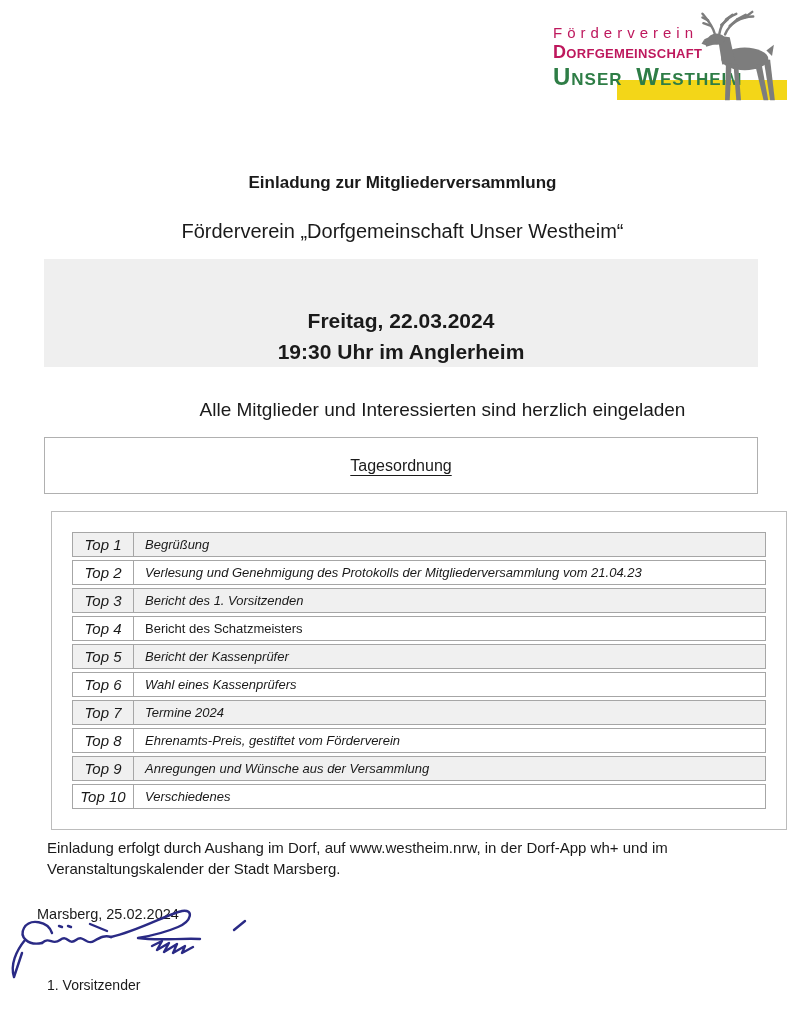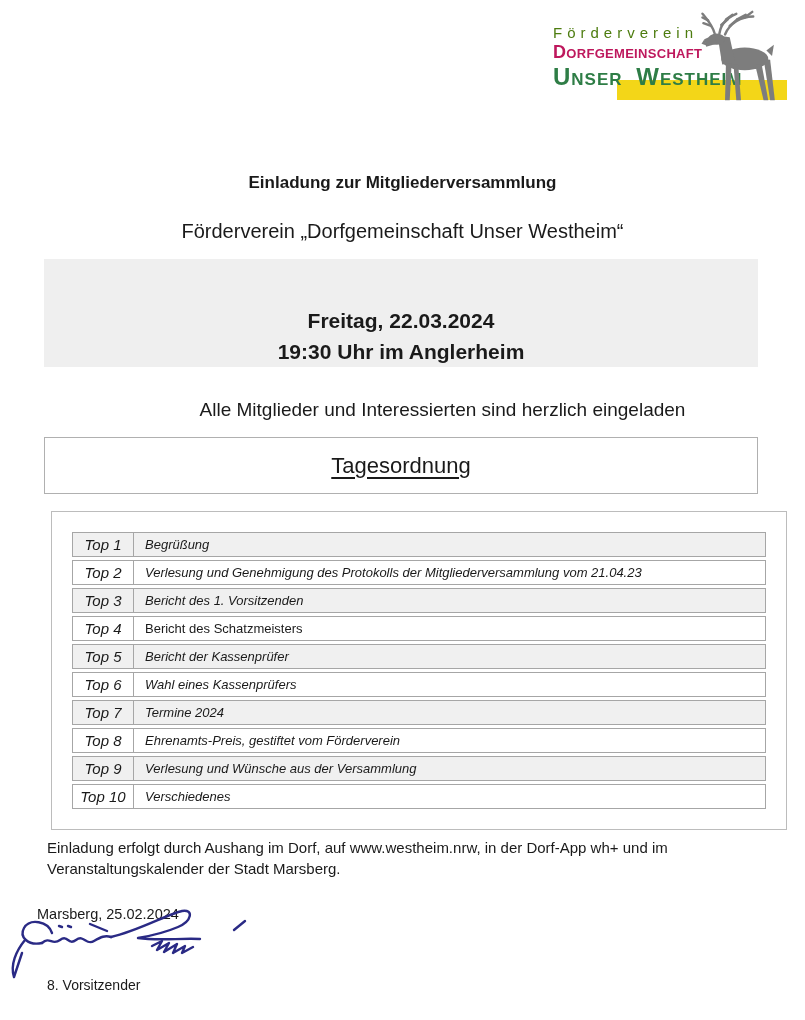--- a/index.html
+++ b/index.html
@@ -4,21 +4,21 @@
 <style>
   html,body { margin:0; padding:0; background:#ffffff; }
   .page {
     position:relative; width:805px; height:1020px; background:#ffffff;
     font-family:"Liberation Sans", sans-serif; color:#1a1a1a; overflow:hidden;
   }
 
   
   .logo-yellow-bar { position:absolute; left:617px; top:80px; width:170px; height:20px; background:#f3d618; z-index:1; }
   .logo-text { position:absolute; left:553px; top:24px; width:170px; z-index:2; }
-  .logo-line1 { font-size:15px; color:#4d7c0f; letter-spacing:5px; white-space:nowrap; }
+  .logo-line1 { font-size:15px; color:#be185d; letter-spacing:5px; white-space:nowrap; }
   .logo-line2 { font-size:18px; font-weight:bold; color:#be185d; font-variant:small-caps; letter-spacing:0.3px; white-space:nowrap; margin-top:1px; }
   .logo-line3 { font-size:24px; font-weight:bold; color:#2e7d46; font-variant:small-caps; letter-spacing:1px; word-spacing:6px; white-space:nowrap; margin-top:0px; }
   .deer { position:absolute; left:697px; top:10px; width:88px; height:94px; z-index:2; }
 
   
   .title { position:absolute; top:173px; left:0; width:100%; text-align:center; font-size:17px; font-weight:bold; }
   .subtitle { position:absolute; top:220px; left:0; width:100%; text-align:center; font-size:20px; }
 
   
   .event-box {
@@ -28,21 +28,21 @@
   }
 
   .invite-line { position:absolute; top:399px; left:0; width:100%; text-align:center; font-size:19px;margin-left:40px; }
 
   
   .agenda-box {
     position:absolute; left:44px; top:437px; width:712px; height:55px;
     border:1px solid #b0b0b0; background:#ffffff;
     display:flex; justify-content:center; align-items:center;
   }
-  .agenda-heading { font-size:22px; text-decoration:underline; text-underline-offset:4px; }
+  .agenda-heading { font-size:16px; text-decoration:underline; text-underline-offset:4px; }
 
   
   .agenda-table { position:absolute; left:51px; top:511px; width:694px; border:1px solid #bcbcbc; padding:20px; }
   .agenda-row { display:flex; height:23px; border:1px solid #a6a6a6; margin-bottom:3px; background:#ffffff; }
   .agenda-row:last-child { margin-bottom:0;justify-content:space-between; }
   .agenda-row.shaded { background:#f0f0f0; }
   .agenda-label {
     width:60px; flex:0 0 60px; border-right:1px solid #a6a6a6;
     font-size:15px; font-style:italic; line-height:23px; text-align:center;
   }
@@ -135,21 +135,21 @@
       <div class="agenda-row shaded">
         <div class="agenda-label">Top 7</div>
         <div class="agenda-text">Termine 2024</div>
       </div>
       <div class="agenda-row">
         <div class="agenda-label">Top 8</div>
         <div class="agenda-text">Ehrenamts-Preis, gestiftet vom Förderverein</div>
       </div>
       <div class="agenda-row shaded">
         <div class="agenda-label">Top 9</div>
-        <div class="agenda-text">Verlesung und Wünsche aus der Versammlung</div>
+        <div class="agenda-text">Anregungen und Wünsche aus der Versammlung</div>
       </div>
       <div class="agenda-row">
         <div class="agenda-label">Top 10</div>
         <div class="agenda-text">Verschiedenes</div>
       </div>
     </div>
 
   <div class="announcement">Einladung erfolgt durch Aushang im Dorf, auf www.westheim.nrw, in der Dorf-App wh+ und im
 Veranstaltungskalender der Stadt Marsberg.</div>
   <div class="place-date">Marsberg, 25.02.2024</div>
@@ -161,15 +161,15 @@
       <path d="M40,40 C48,33 50,43 58,37 C66,31 66,43 74,37 C82,31 84,43 92,38 C99,34 103,32 109,34"></path>
       <path d="M57,23 l3,1"></path>
       <path d="M66,23 l3,1"></path>
       <path d="M88,21 L105,28"></path>
       <path d="M109,34 C136,28 166,11 180,8 C192,6 190,18 176,24 C162,30 148,33 136,35 C156,38 178,35 198,36"></path>
       <path d="M150,43 l10,-5 l-5,9 l12,-7 l-5,9 l13,-8 l-4,9 l12,-7 l-3,7 l11,-6"></path>
       <path d="M232,27 l11,-9"></path>
     </g>
   </svg>
 
-  <div class="signer-role">8. Vorsitzender</div>
+  <div class="signer-role">1. Vorsitzender</div>
 
 </div>
 
 </body></html>

